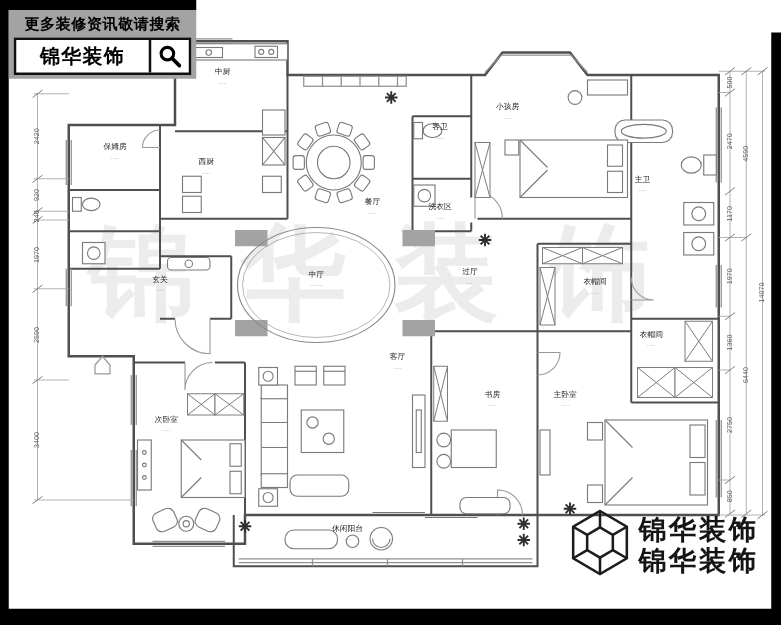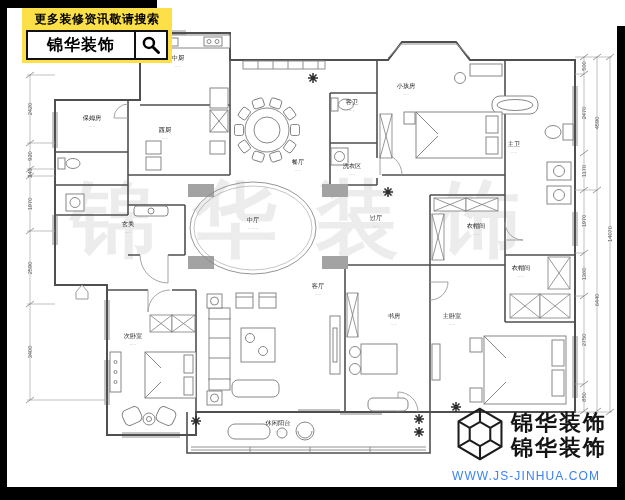--- a/index.html
+++ b/index.html
@@ -22,34 +22,34 @@
 
   
   #room-labels,#dim-labels{position:absolute;left:0;top:0;width:625px;height:500px;z-index:2;pointer-events:none;}
   .room-label{position:absolute;transform:translate(-50%,-50%);text-align:center;}
   .rl-name{font-size:10px;line-height:1.05;transform:scale(.62);color:#1c1c1c;white-space:nowrap;}
   .rl-note{font-size:9px;line-height:1;transform:scale(.45);color:#979797;white-space:nowrap;margin-top:-2px;}
   .dim{position:absolute;font-size:9.5px;color:#5a5a5a;white-space:nowrap;
     transform:translate(-50%,-50%) rotate(-90deg) scale(.6);}
 
   
-  #header-logo{position:absolute;left:22px;top:8px;width:150px;z-index:6;background:#fde047;padding-bottom:3px;}
+  #header-logo{position:absolute;left:7px;top:8px;width:150px;z-index:6;background:#a3a3a3;padding-bottom:3px;}
   .hint{font-size:12px;font-weight:bold;color:#000;text-align:center;letter-spacing:.5px;padding:3px 0 2px;white-space:nowrap;}
   .brandbox{display:flex;align-items:stretch;border:2.5px solid #111;margin:0 4px;height:26px;background:#fff;}
   .brandtext{flex:1;display:flex;align-items:center;justify-content:center;font-size:16px;font-weight:bold;
     font-family:"Liberation Serif",serif;letter-spacing:1px;color:#000;white-space:nowrap;}
   .sicon{width:30px;border-left:2.5px solid #111;display:flex;align-items:center;justify-content:center;}
 
   
   #footer-logo{position:absolute;left:452px;top:406px;width:166px;z-index:6;}
   .frow{display:flex;align-items:center;}
   .ftext{margin-left:3px;}
   .fline{font-size:22px;font-weight:bold;font-family:"Liberation Serif",serif;line-height:1.12;color:#141414;
     letter-spacing:2px;white-space:nowrap;}
-  .furl{font-size:12px;font-weight:normal;letter-spacing:1.1px;color:#3b82f6;margin-top:3px;white-space:nowrap;}
+  .furl{font-size:12px;font-weight:normal;letter-spacing:1.1px;color:#000000;margin-top:20px;white-space:nowrap;}
 </style>
 </head>
 <body>
 
 <div id="stage">
 
   <div id="watermark">锦华装饰</div>
 
   <svg id="plan-svg" width="625" height="500" viewBox="0 0 625 500">
 

